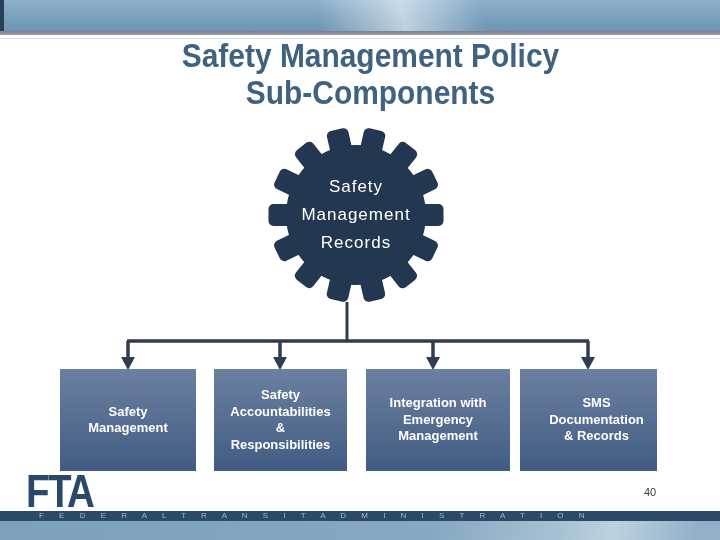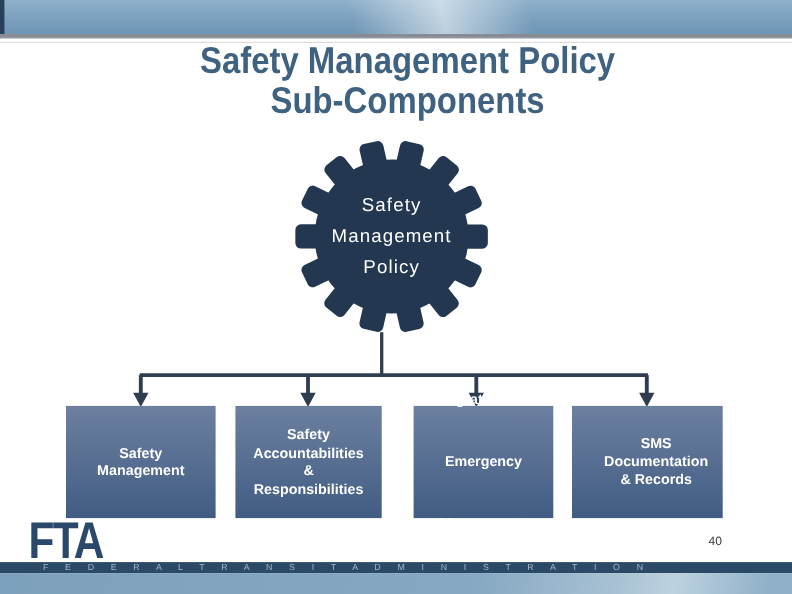--- a/index.html
+++ b/index.html
@@ -85,21 +85,21 @@
     display: flex; flex-direction: column;
     align-items: center; justify-content: center;
     text-align: center;
     font-size: 13px;
     font-weight: 700;
     line-height: 16.5px;
   }
   .flow-box span { display: block; }
   .box-1 { left: 60px;  width: 136px; }
   .box-2 { left: 214px; width: 133px; }
-  .box-3 { left: 376px; width: 127px; gap: 40px; }
+  .box-3 { left: 366px; width: 144px; }
   .box-4 { left: 520px; width: 137px; padding-left: 16px; }
 
   
   .fta-letters {
     position: absolute; left: 26px; top: 469px;
     font-size: 47px; font-weight: 700;
     line-height: 44px;
     letter-spacing: -2px;
     color: var(--fta_navy, #29486a);
     transform: scaleX(0.82);
@@ -152,21 +152,21 @@
       <rect x="-11" y="-87.5" width="22" height="175" rx="5" transform="rotate(77.143)"></rect>
       <rect x="-11" y="-87.5" width="22" height="175" rx="5" transform="rotate(102.857)"></rect>
       <rect x="-11" y="-87.5" width="22" height="175" rx="5" transform="rotate(128.571)"></rect>
       <rect x="-11" y="-87.5" width="22" height="175" rx="5" transform="rotate(154.286)"></rect>
       <circle r="70"></circle>
     </g>
   </svg>
   <div class="gear-label">
     <span>Safety</span>
     <span>Management</span>
-    <span>Policy</span>
+    <span>Records</span>
   </div>
 
   <svg class="connectors" width="720" height="540" viewBox="0 0 720 540">
     <g stroke="var(--connector, #2e3e50)" fill="var(--connector, #2e3e50)">
       <line x1="347" y1="302" x2="347" y2="341" stroke-width="3"></line>
       <line x1="127" y1="341" x2="589" y2="341" stroke-width="3.5"></line>
 
       <line x1="128" y1="341" x2="128" y2="359" stroke-width="3.5"></line>
       <polygon points="121,357 135,357 128,370" stroke="none"></polygon>
 

